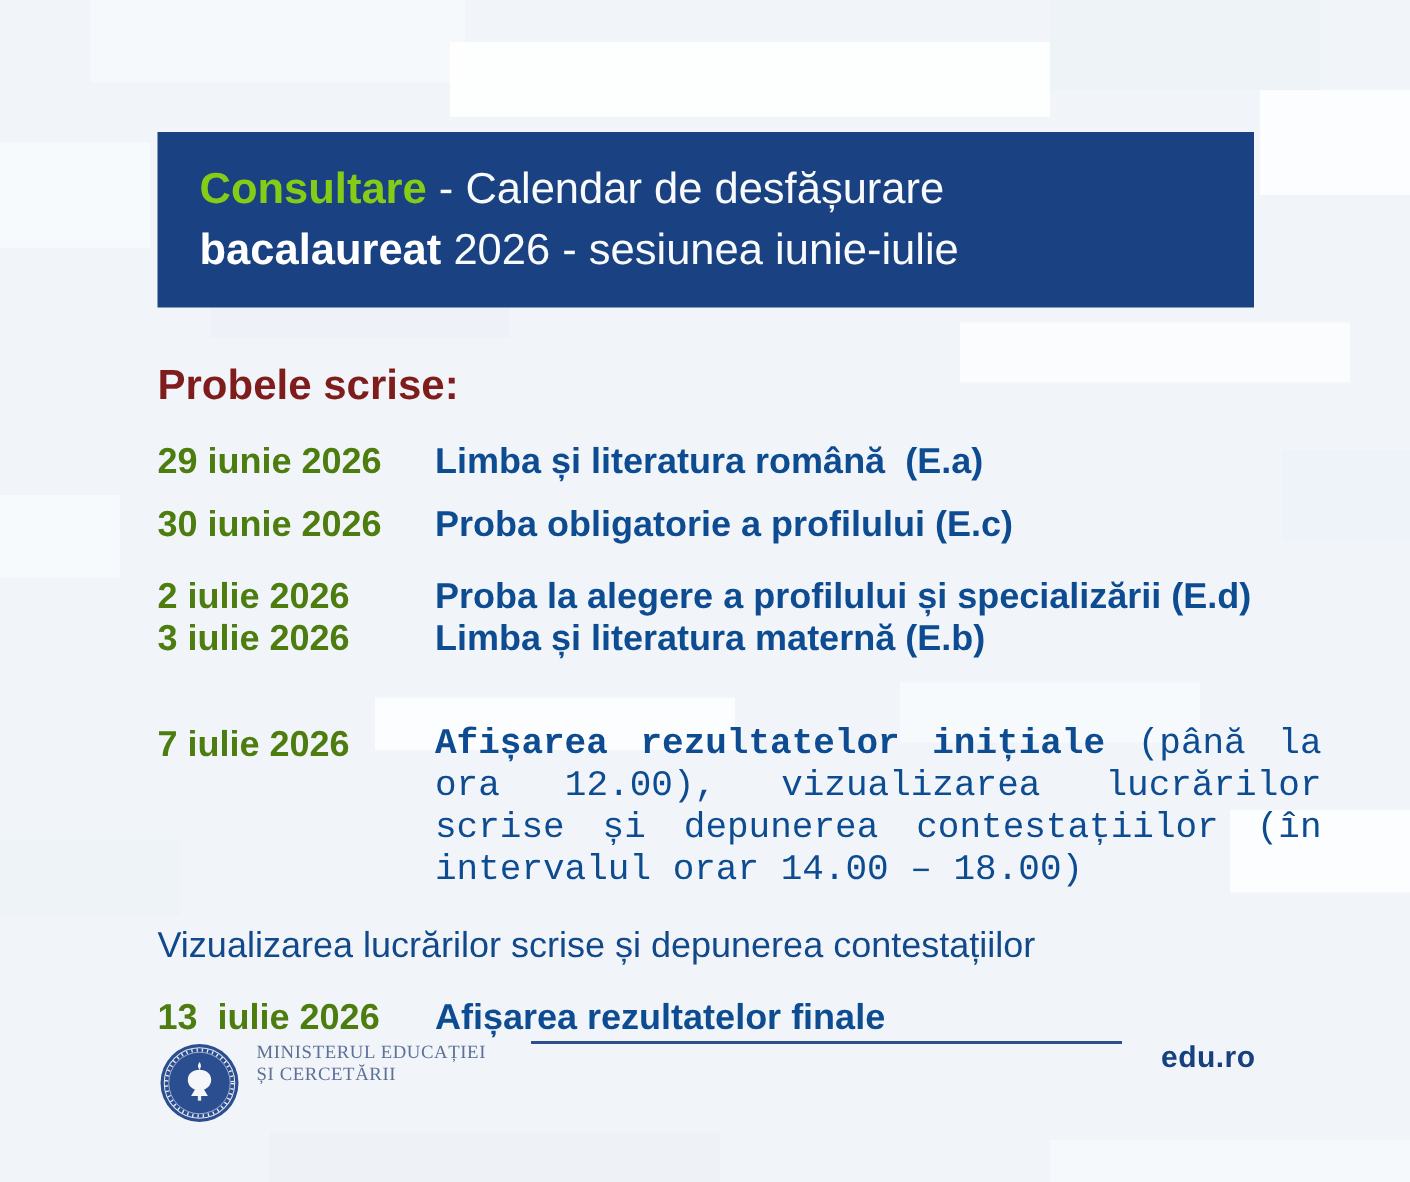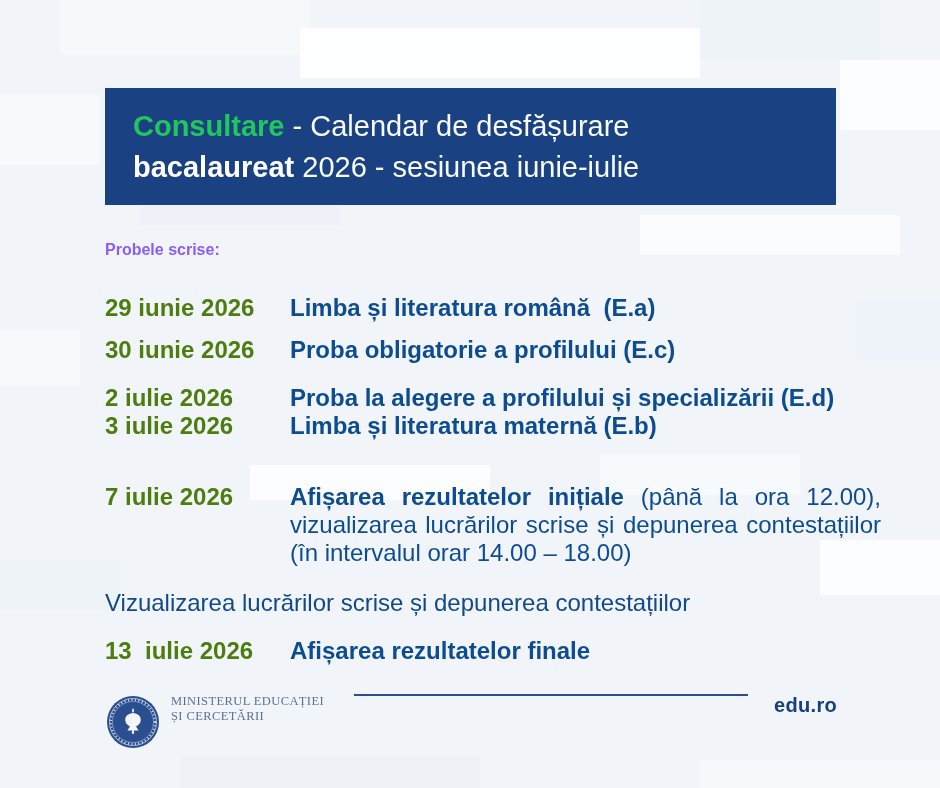--- a/index.html
+++ b/index.html
@@ -16,37 +16,37 @@
     position:absolute;left:105px;top:88px;width:731px;height:117px;
     box-sizing:border-box;padding-left:28px;
     display:flex;flex-direction:column;justify-content:center;
     font-size:29px;line-height:41px;color:#f8fafc;z-index:2;
   }
   .banner .gold{font-weight:700;}
   .banner .b{font-weight:700;color:#ffffff;}
 
   .section-heading{
     position:absolute;left:105px;top:241px;z-index:2;
-    font-size:16px;font-weight:700;color:#8b5cf6;
+    font-size:28px;font-weight:700;color:#7f1d1d;
   }
 
   .schedule{
     position:absolute;left:105px;top:294px;width:776px;z-index:2;
     font-size:24px;
   }
   .row{display:flex;line-height:28px;}
   .row:nth-of-type(1){margin-bottom:14px;}
   .row:nth-of-type(2){margin-bottom:20px;}
   .row:nth-of-type(3){}
   .row:nth-of-type(4){margin-bottom:43px;}
   .row:nth-of-type(5){margin-bottom:22px;}
   .row:nth-of-type(6){margin-bottom:20px;}
   .date{flex:0 0 185px;color:#4d7c0f;font-weight:700;white-space:pre-wrap;}
   .event{flex:1;color:#0e4c92;font-weight:700;}
-  .event.justify{text-align:justify;}
+  .event.justify{text-align:justify;font-family:Liberation Mono, monospace;}
   .ev-normal{font-weight:400;}
   .row:nth-of-type(6) .ev-normal{font-weight:500;color:#11498b;}
 
   .footer{
     position:absolute;left:105px;top:694px;width:732px;z-index:2;
     display:flex;align-items:flex-start;
   }
   .logo{width:56px;height:56px;flex:0 0 56px;}
   .ministry{
     margin-left:10px;
@@ -73,21 +73,21 @@
   <div style="left:250px;top:465px;width:240px;height:35px;background:rgba(255,255,255,.75);"></div>
   <div style="left:600px;top:455px;width:200px;height:40px;background:#f7fafd;"></div>
   <div style="left:0;top:560px;width:120px;height:50px;background:#eef3f8;"></div>
   <div style="left:820px;top:540px;width:120px;height:55px;background:rgba(255,255,255,.75);"></div>
   <div style="left:180px;top:755px;width:300px;height:33px;background:#eef2f7;"></div>
   <div style="left:700px;top:760px;width:240px;height:28px;background:#f6f9fc;"></div>
 </div>
 
 <div class="banner" style="background: rgb(26, 66, 130);">
   <div>
-    <span class="gold" style="color: #22c55e;">Consultare</span><span> - Calendar de desfășurare</span>
+    <span class="gold" style="color: #84cc16;">Consultare</span><span> - Calendar de desfășurare</span>
   </div>
   <div>
     <span class="b">bacalaureat</span><span> 2026 - sesiunea iunie-iulie</span>
   </div>
 </div>
 
 <div class="section-heading">Probele scrise:</div>
 
 <div class="schedule">
   <div class="row">

